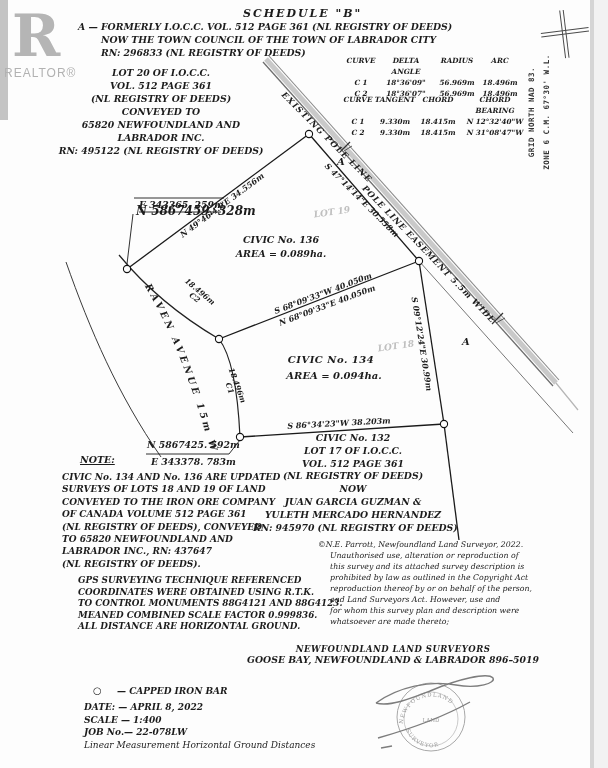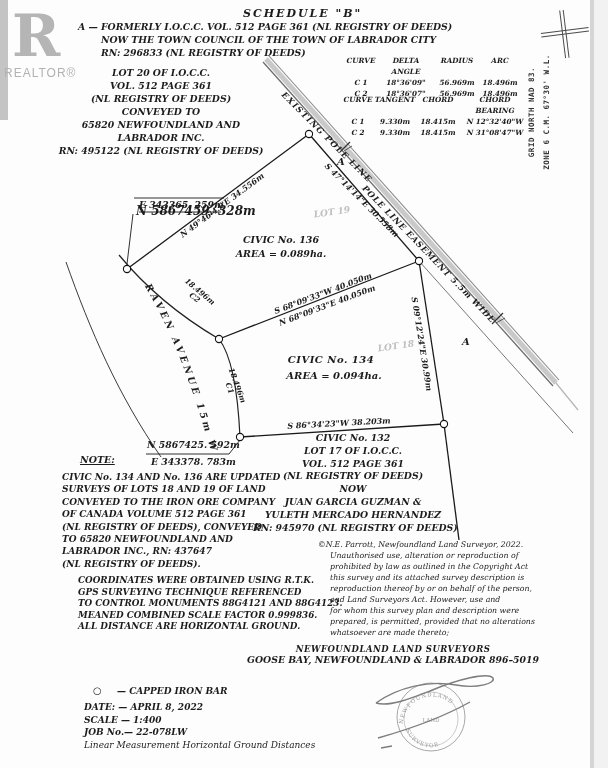--- a/index.html
+++ b/index.html
@@ -228,36 +228,35 @@
     <div>SURVEYS OF LOTS 18 AND 19 OF LAND</div>
     <div>CONVEYED TO THE IRON ORE COMPANY</div>
     <div>OF CANADA VOLUME 512 PAGE 361</div>
     <div>(NL REGISTRY OF DEEDS), CONVEYED</div>
     <div>TO 65820 NEWFOUNDLAND AND</div>
     <div>LABRADOR INC., RN: 437647</div>
     <div>(NL REGISTRY OF DEEDS).</div>
   </div>
 
   <div class="blk" style="left:78px; top:575px; font-size:8.8px; line-height:11.6px;">
+    <div>GPS SURVEYING TECHNIQUE REFERENCED</div>
     <div>COORDINATES WERE OBTAINED USING R.T.K.</div>
-    <div>GPS SURVEYING TECHNIQUE REFERENCED</div>
     <div>TO CONTROL MONUMENTS 88G4121 AND 88G4123.</div>
     <div>MEANED COMBINED SCALE FACTOR 0.999836.</div>
     <div>ALL DISTANCE ARE HORIZONTAL GROUND.</div>
   </div>
 
   <div class="blk" style="left:318px; top:539px; width:215px; font-size:7.8px; line-height:11px; font-weight:400;">
     <div>©N.E. Parrott, Newfoundland Land Surveyor, 2022.</div>
     <div style="padding-left:12px;">Unauthorised use, alteration or reproduction of</div>
+    <div style="padding-left:12px;">this survey and its attached survey description is</div>
     <div style="padding-left:12px;">prohibited by law as outlined in the Copyright Act</div>
-    <div style="padding-left:12px;">this survey and its attached survey description is</div>
     <div style="padding-left:12px;">reproduction thereof by or on behalf of the person,</div>
     <div style="padding-left:12px;">and Land Surveyors Act.  However, use and</div>
     <div style="padding-left:12px;">for whom this survey plan and description were</div>
-    <div style="padding-left:12px;">prepared, is permitted, provided that no alterations</div>
     <div style="padding-left:12px;">whatsoever are made thereto;</div>
   </div>
 
   <div class="lbl center" style="left:243px; top:644px; width:300px; font-size:8.5px; letter-spacing:0.5px;">NEWFOUNDLAND LAND SURVEYORS</div>
   <div class="lbl center" style="left:243px; top:654px; width:300px; font-size:9.3px;">GOOSE BAY, NEWFOUNDLAND &amp; LABRADOR     896–5019</div>
 
   <div class="lbl" style="left:93px; top:685px; font-size:10px; font-weight:400;">○</div>
   <div class="lbl" style="left:117px; top:686px; font-size:9px;">— CAPPED IRON BAR</div>
   <div class="lbl" style="left:84px; top:702px; font-size:9px;">DATE: — APRIL 8, 2022</div>
   <div class="lbl" style="left:84px; top:715px; font-size:9px;">SCALE — 1:400</div>

